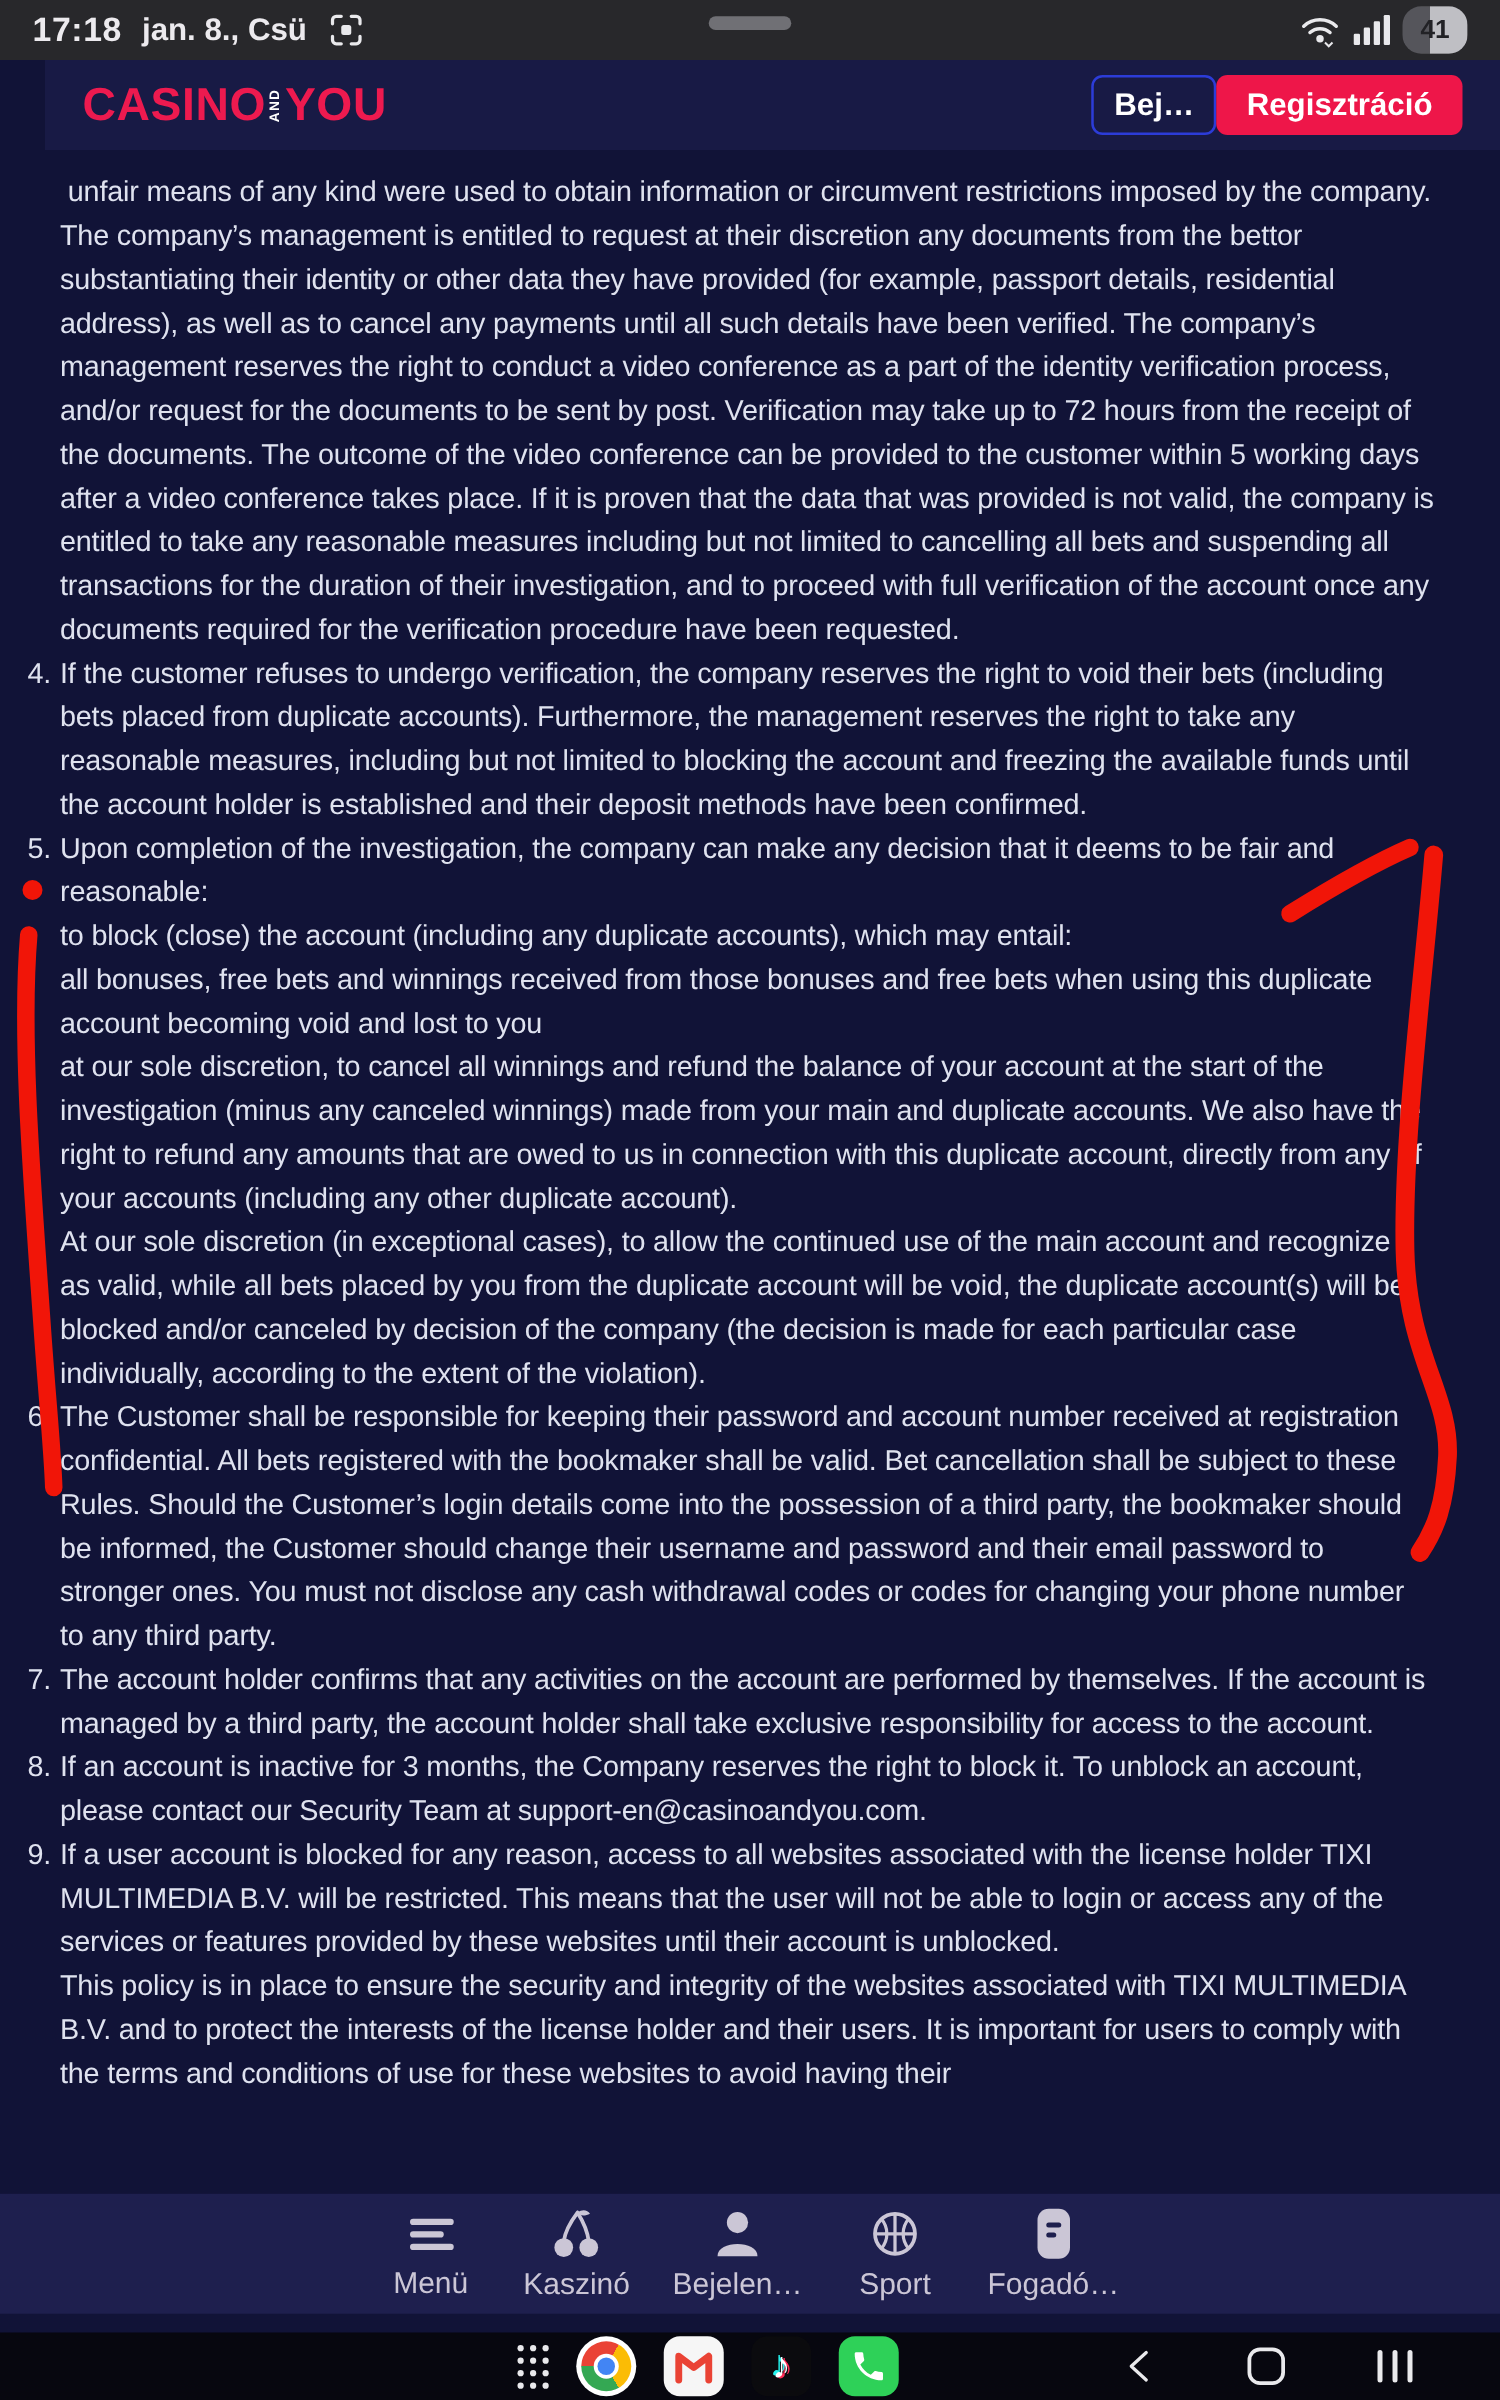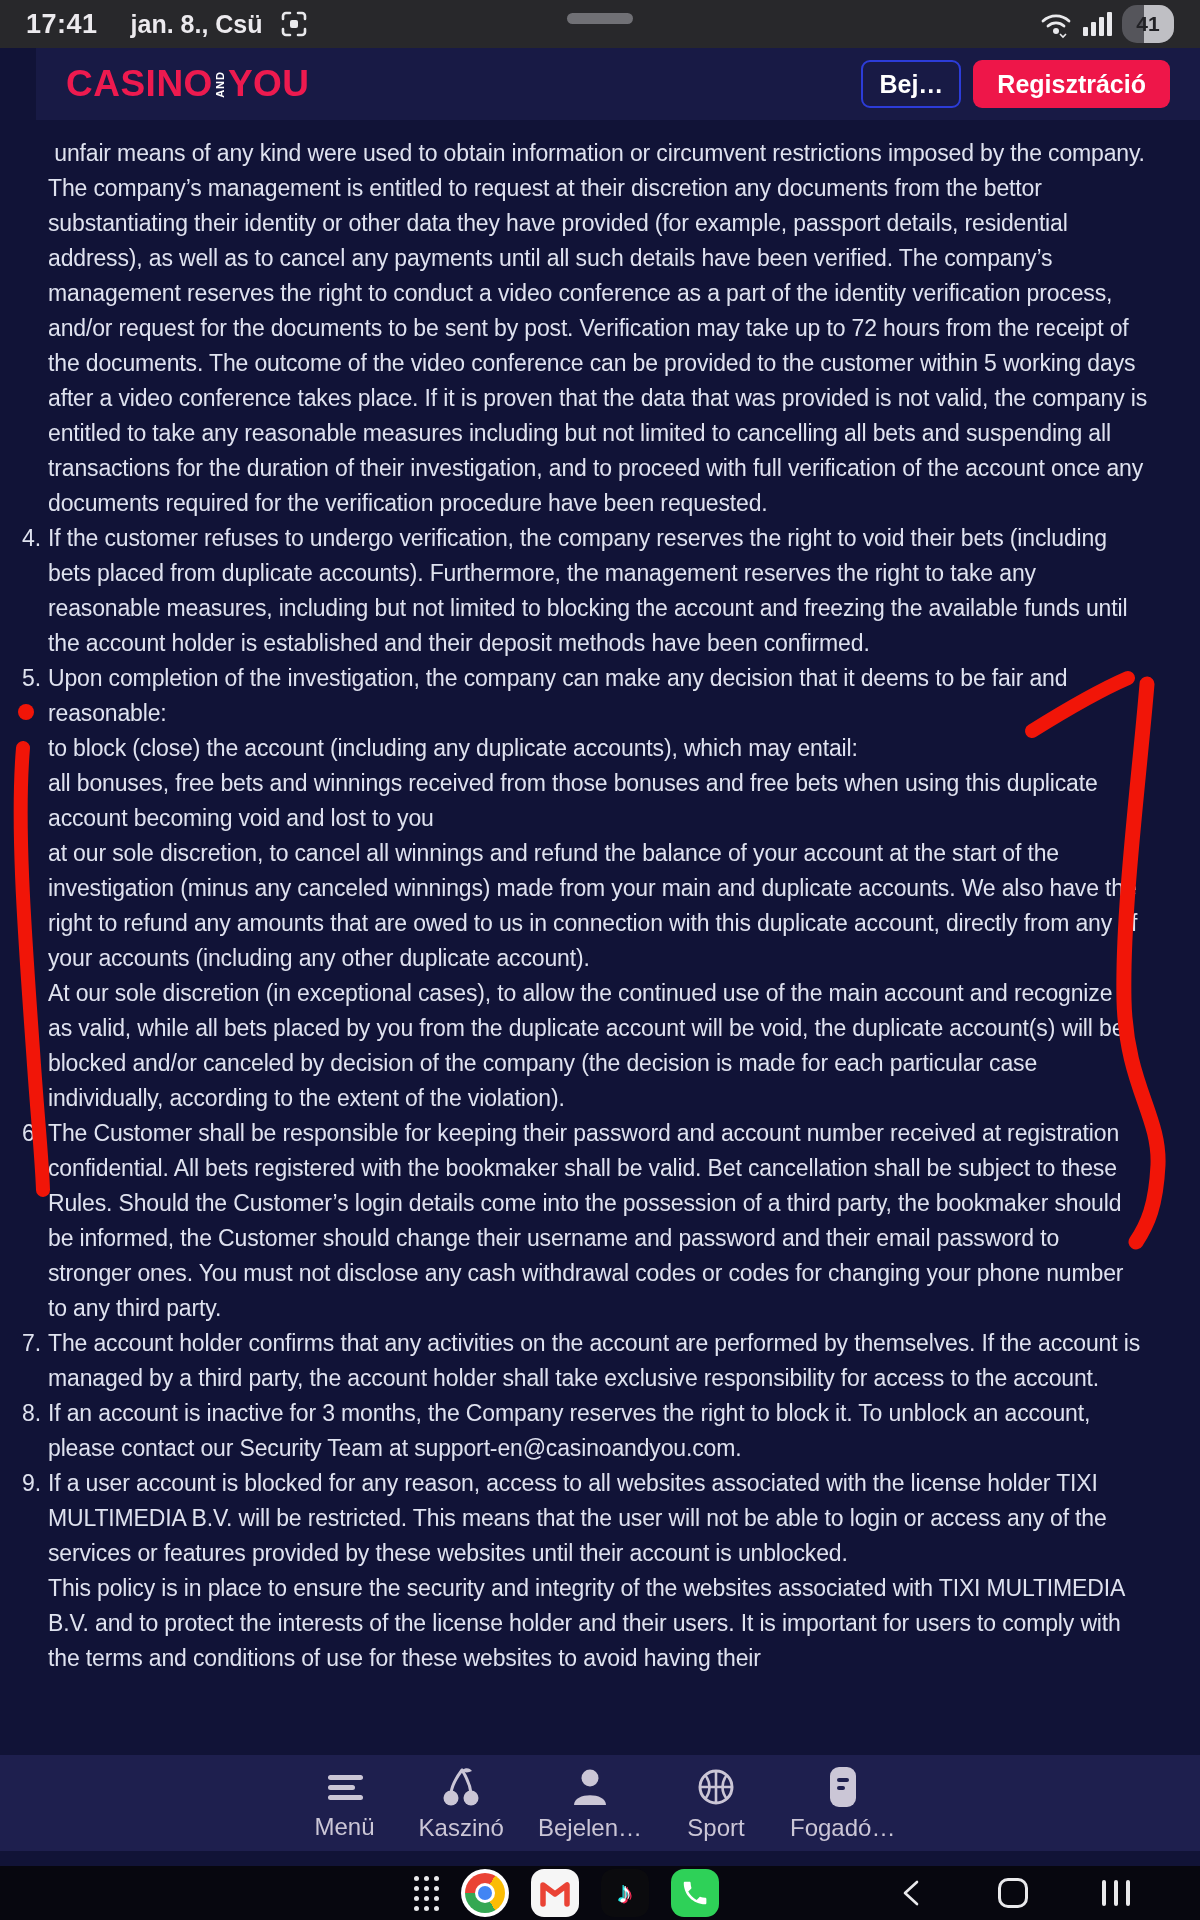--- a/index.html
+++ b/index.html
@@ -7,21 +7,21 @@
     width:1200px;height:1920px;overflow:hidden;position:relative;
     font-family:"Liberation Sans", sans-serif;
     background:#111337;
   }
   
   .status-bar{
     height:48px;background:#28282b;display:flex;align-items:center;
     padding:0 26px;box-sizing:border-box;position:relative;color:#eceaee;
   }
   .sb-time{font-size:27px;font-weight:bold;letter-spacing:.5px;}
-  .sb-date{font-size:25px;margin-left:33px;font-weight:600;}
+  .sb-date{font-size:25px;margin-left:16px;font-weight:600;}
   .sb-capture{margin-left:16px;display:flex;align-items:center;}
   .sb-handle{
     position:absolute;left:50%;top:13px;transform:translateX(-50%);
     width:66px;height:11px;border-radius:6px;background:#707075;
   }
   .sb-right{margin-left:auto;display:flex;align-items:center;gap:10px;}
   .sb-bars{display:flex;align-items:flex-end;gap:3px;}
   .sb-bars i{display:block;width:5px;background:#e9e9ec;border-radius:1px;}
   .battery{
     width:52px;height:38px;border-radius:15px;background:#55555b;
@@ -34,21 +34,21 @@
     height:72px;background:#181a45;display:flex;align-items:center;
     padding:0 30px;box-sizing:border-box;margin-left:36px;
   }
   .logo{display:flex;align-items:center;cursor:pointer;}
   .logo-main{font-size:37px;font-weight:800;color:#ed1a4f;letter-spacing:.5px;}
   .logo-and{
     writing-mode:vertical-rl;transform:rotate(180deg);
     font-size:11px;font-weight:bold;color:#ffffff;letter-spacing:1px;
     margin:0 2px;line-height:1;
   }
-  .header-actions{margin-left:auto;display:flex;gap:12px;align-items:flex-start;}
+  .header-actions{margin-left:auto;display:flex;align-items:flex-start;}
   .btn{
     height:48px;border-radius:9px;display:flex;align-items:center;justify-content:center;
     font-size:25px;font-weight:bold;color:#fff;box-sizing:border-box;cursor:pointer;
   }
   .btn-login{border:2px solid #2c3cd8;background:transparent;padding:0 16px;}
   .btn-register{background:#ee1649;padding:16px 24px;}
   
   .main{
     height:1635px;overflow:hidden;background:#111337;position:relative;
     padding:16px 52px 0 0;box-sizing:border-box;
@@ -88,21 +88,21 @@
     text-shadow:-2px -1px 0 #25f4ee, 2px 1px 0 #fe2c55;}
   .ic-phone{background:#2ed158;}
   .home-btn{width:30px;height:30px;border:3px solid #e9e9ec;border-radius:10px;box-sizing:border-box;cursor:pointer;}
   .recents{display:flex;gap:8px;cursor:pointer;}
   .recents i{display:block;width:4px;height:26px;background:#e9e9ec;border-radius:2px;}
 </style>
 </head>
 <body>
 
 <div class="status-bar">
-  <span class="sb-time">17:41</span>
+  <span class="sb-time">17:18</span>
   <span class="sb-date">jan. 8., Csü</span>
   <span class="sb-capture">
     <svg width="30" height="30" viewBox="0 0 30 30">
       <path d="M4 10 V7 a3 3 0 0 1 3-3 h4 M19 4 h4 a3 3 0 0 1 3 3 v3 M26 20 v3 a3 3 0 0 1 -3 3 h-4 M11 26 H7 a3 3 0 0 1 -3-3 v-3" fill="none" stroke="#e9e9ec" stroke-width="2.6" stroke-linecap="round"></path>
       <rect x="11" y="11" width="8" height="8" rx="2" fill="#e9e9ec"></rect>
     </svg>
   </span>
   <span class="sb-handle"></span>
   <span class="sb-right">
     <svg width="34" height="30" viewBox="0 0 34 30">

